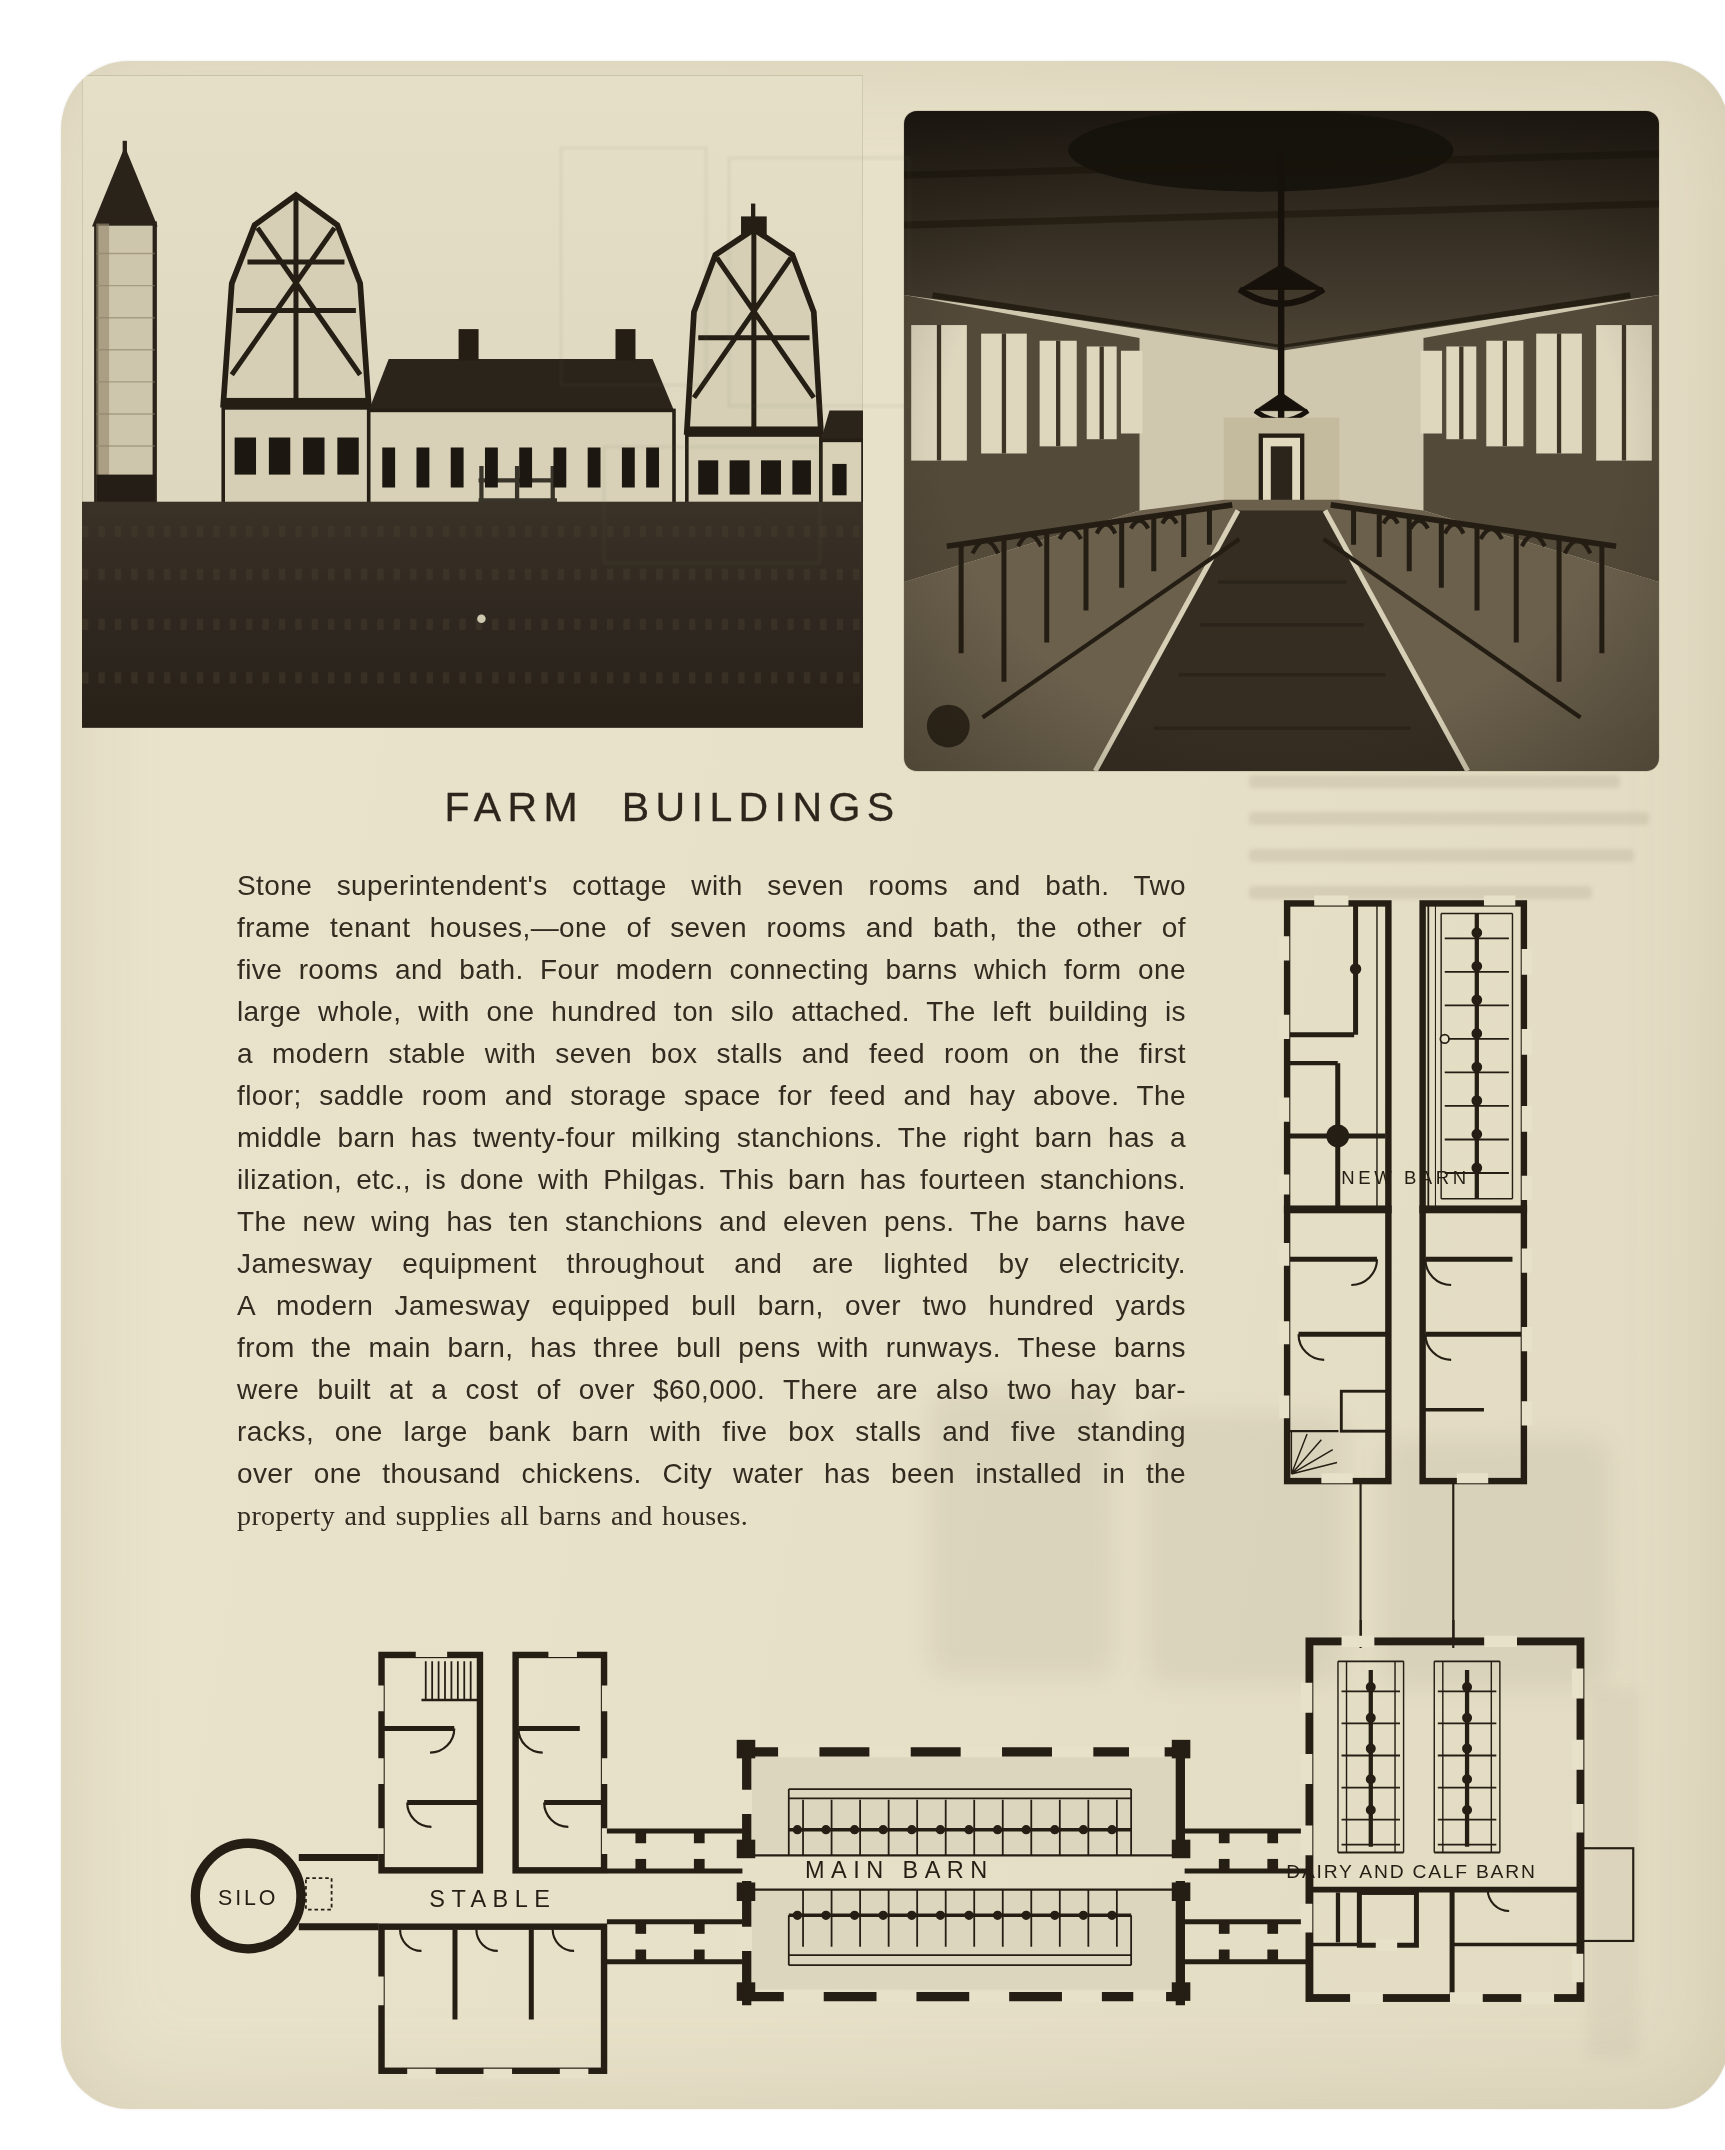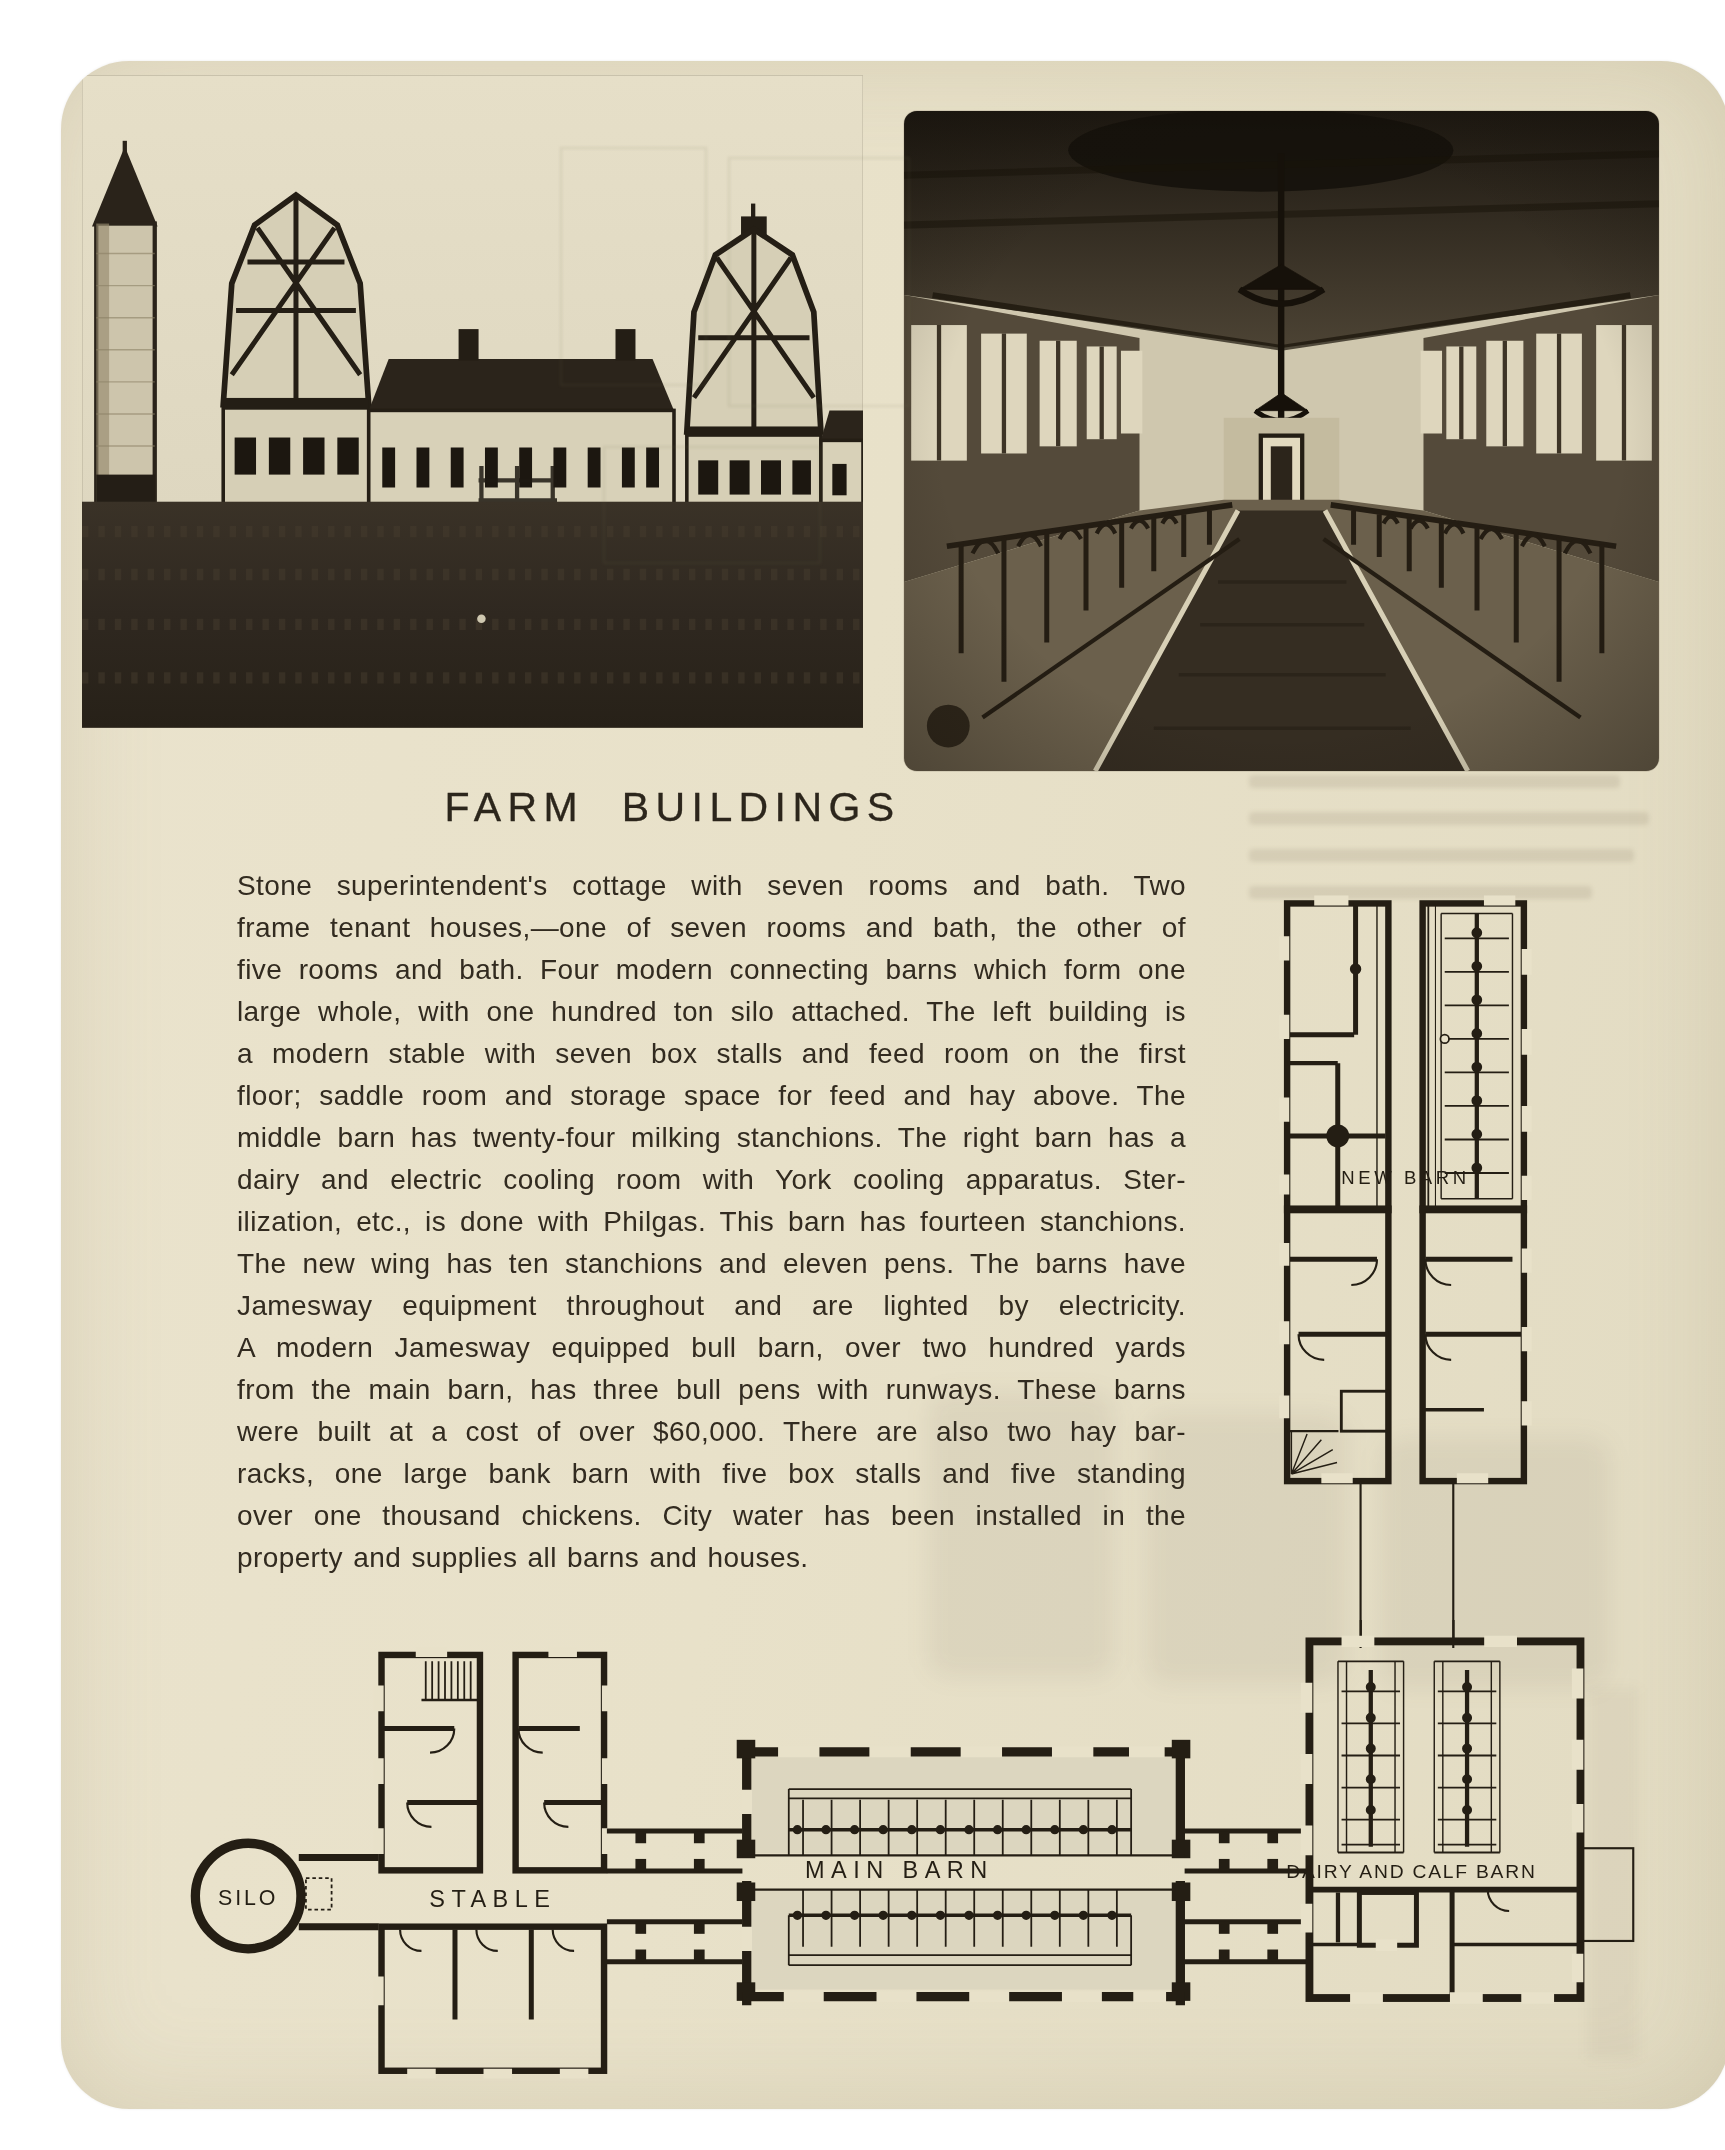--- a/index.html
+++ b/index.html
@@ -15,21 +15,21 @@
   .photo-interior{left:843px;top:50px;width:755px;height:660px;border-radius:13px;
                   box-shadow:0 0 0 0.7px rgba(60,50,35,.15);}
   
   .heading{position:absolute;left:114px;top:723px;width:995px;margin:0;text-align:center;
            font-size:41px;font-weight:400;letter-spacing:6.4px;word-spacing:20px;color:#2c261c;
            -webkit-text-stroke:0.3px #2c261c;}
   
   .para{position:absolute;left:176px;top:804px;width:949px;color:#322b20;}
   .para-line{font-size:28px;line-height:42px;letter-spacing:0.4px;word-spacing:2.1px;
              text-align:justify;text-align-last:justify;white-space:normal;}
-  .para-line:last-child{text-align-last:left;}
+  .para-line:last-child{text-align-last:left;font-family:Liberation Serif, serif;}
   
   .plan{position:absolute;}
   .plan-new-barn{left:1209px;top:831px;}
   .plan-ground{left:32px;top:1559px;}
   .plan text{font-family:"Liberation Sans",sans-serif;fill:#241e14;}
   
   .ghost{position:absolute;pointer-events:none;}
   .ghost-rect{border:2.9px solid rgba(115,105,78,.13);filter:blur(1.4px);}
   .ghost-bar{background:rgba(105,95,68,.13);filter:blur(2.1px);border-radius:4.3px;}
   .ghost-blob{background:rgba(85,75,52,.07);filter:blur(11.4px);border-radius:21.4px;}
@@ -208,21 +208,20 @@
     <h1 class="heading">FARM BUILDINGS</h1>
 
     <div class="para">
       <div class="para-line">Stone superintendent's cottage with seven rooms and bath. Two</div>
       <div class="para-line">frame tenant houses,—one of seven rooms and bath, the other of</div>
       <div class="para-line">five rooms and bath. Four modern connecting barns which form one</div>
       <div class="para-line">large whole, with one hundred ton silo attached. The left building is</div>
       <div class="para-line">a modern stable with seven box stalls and feed room on the first</div>
       <div class="para-line">floor; saddle room and storage space for feed and hay above. The</div>
       <div class="para-line">middle barn has twenty-four milking stanchions. The right barn has a</div>
-      <div class="para-line">dairy and electric cooling room with York cooling apparatus. Ster-</div>
       <div class="para-line">ilization, etc., is done with Philgas. This barn has fourteen stanchions.</div>
       <div class="para-line">The new wing has ten stanchions and eleven pens. The barns have</div>
       <div class="para-line">Jamesway equipment throughout and are lighted by electricity.</div>
       <div class="para-line">A modern Jamesway equipped bull barn, over two hundred yards</div>
       <div class="para-line">from the main barn, has three bull pens with runways. These barns</div>
       <div class="para-line">were built at a cost of over $60,000. There are also two hay bar-</div>
       <div class="para-line">racks, one large bank barn with five box stalls and five standing</div>
       <div class="para-line">over one thousand chickens. City water has been installed in the</div>
       <div class="para-line">property and supplies all barns and houses.</div>
     </div>

